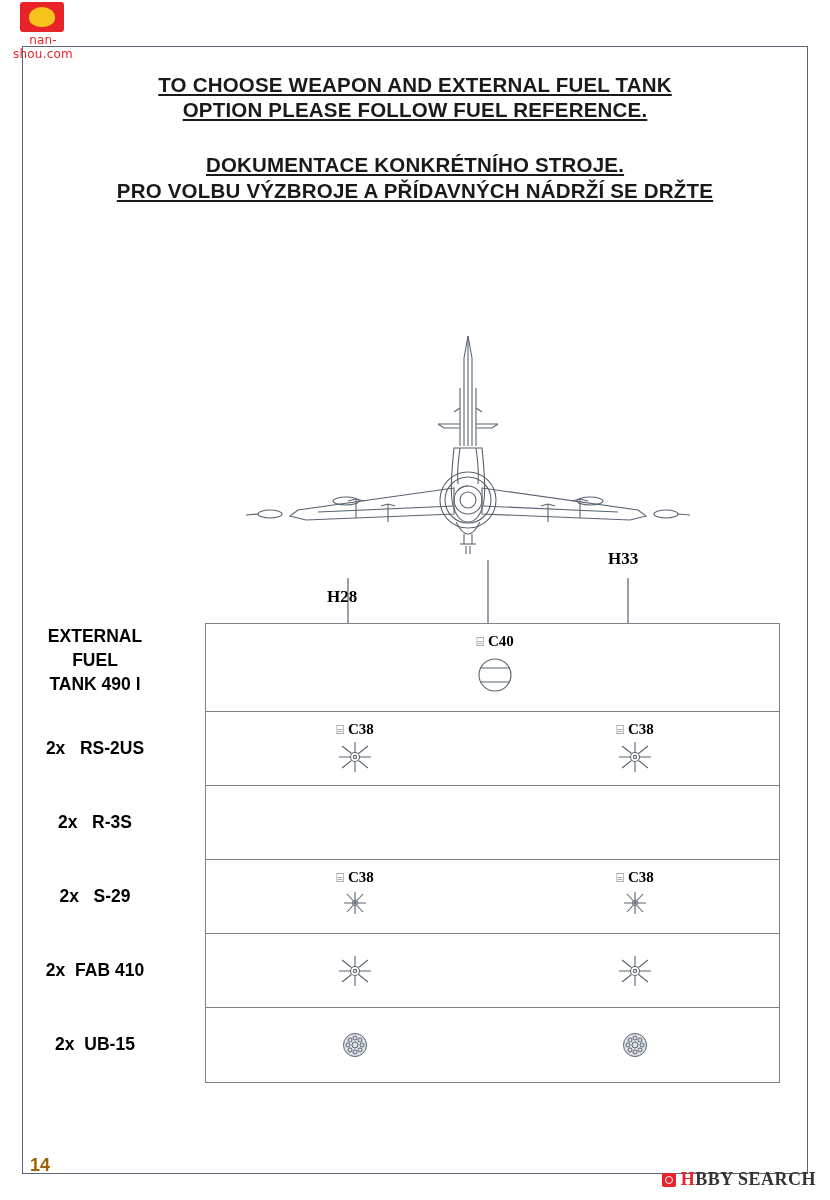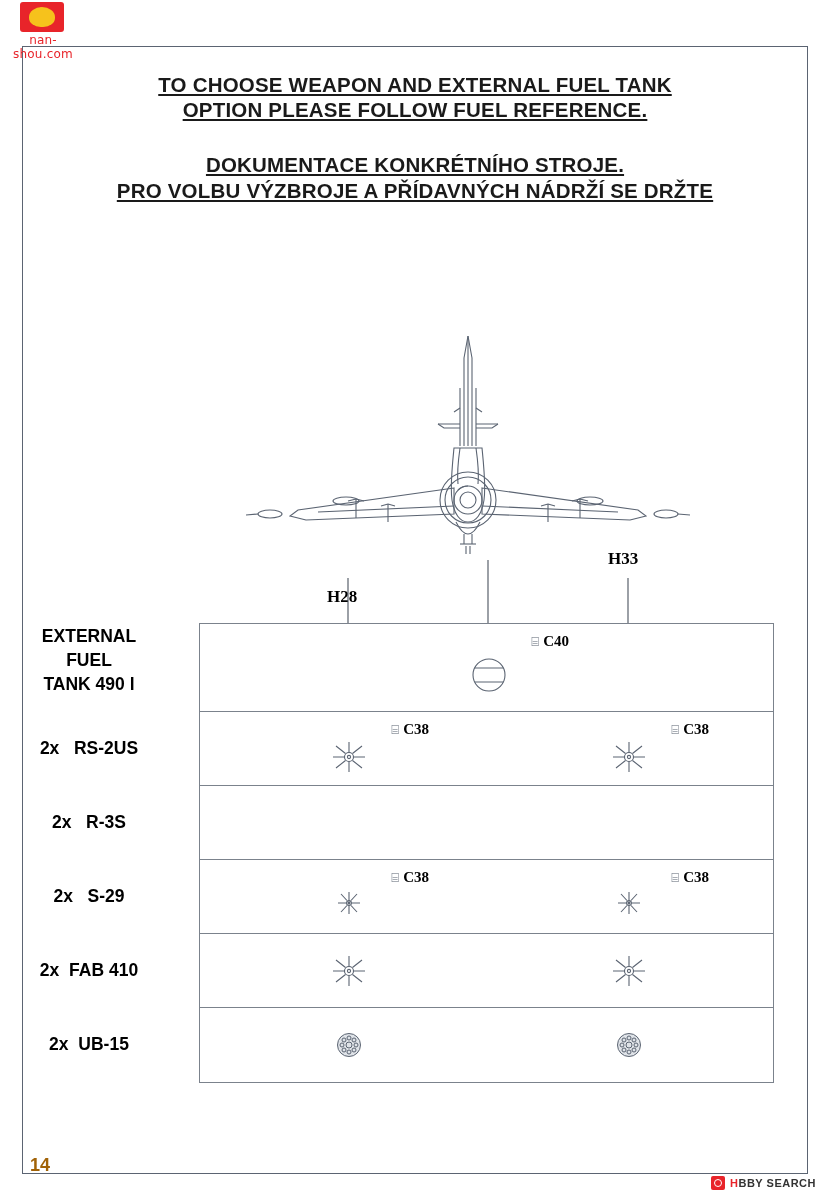--- a/index.html
+++ b/index.html
@@ -94,25 +94,25 @@
     position: absolute;
     left: 3px;
     top: 3px;
     width: 8px;
     height: 8px;
     border: 1.5px solid #ffffff;
     border-radius: 50%;
     box-sizing: border-box;
   }
   .wm-bottomright .hob-txt {
-    font-size: 11px;
+    font-size: 18px;
     font-weight: bold;
     letter-spacing: .5px;
     color: #333333;
-    font-family: Liberation Sans, sans-serif;
+    font-family: Liberation Serif, serif;
   }
   .wm-bottomright .hob-txt .accent { color: #e8242a; }
 
   
   .heading-block {
     position: absolute;
     left: 23px;
     top: 72px;
     width: 784px;
     text-align: center;
@@ -159,21 +159,21 @@
     position: absolute;
     left: 0;
     top: 560px;
     width: 830px;
     height: 80px;
   }
 
   
   .table {
     position: absolute;
-    left: 199px;
+    left: 205px;
     top: 623px;
     width: 575px;
     border: 1px solid #7b828c;
     box-sizing: border-box;
   }
   .trow {
     position: relative;
     border-bottom: 1px solid #7b828c;
     box-sizing: border-box;
     height: 74px;
@@ -200,21 +200,21 @@
     width: 160px;
   }
   .cell.left  { left: 69px; }
   .cell.right { left: 349px; }
 
   .part-tag {
     position: absolute;
     top: 9px;
     left: 0;
     width: 160px;
-    text-align: right;
+    text-align: center;
     font-size: 15px;
     font-weight: bold;
     color: #000000;
     font-family: "Liberation Serif", serif;
   }
   .part-tag .sprue {
     display: inline-block;
     font-size: 13px;
     font-weight: normal;
     color: #5b6472;

